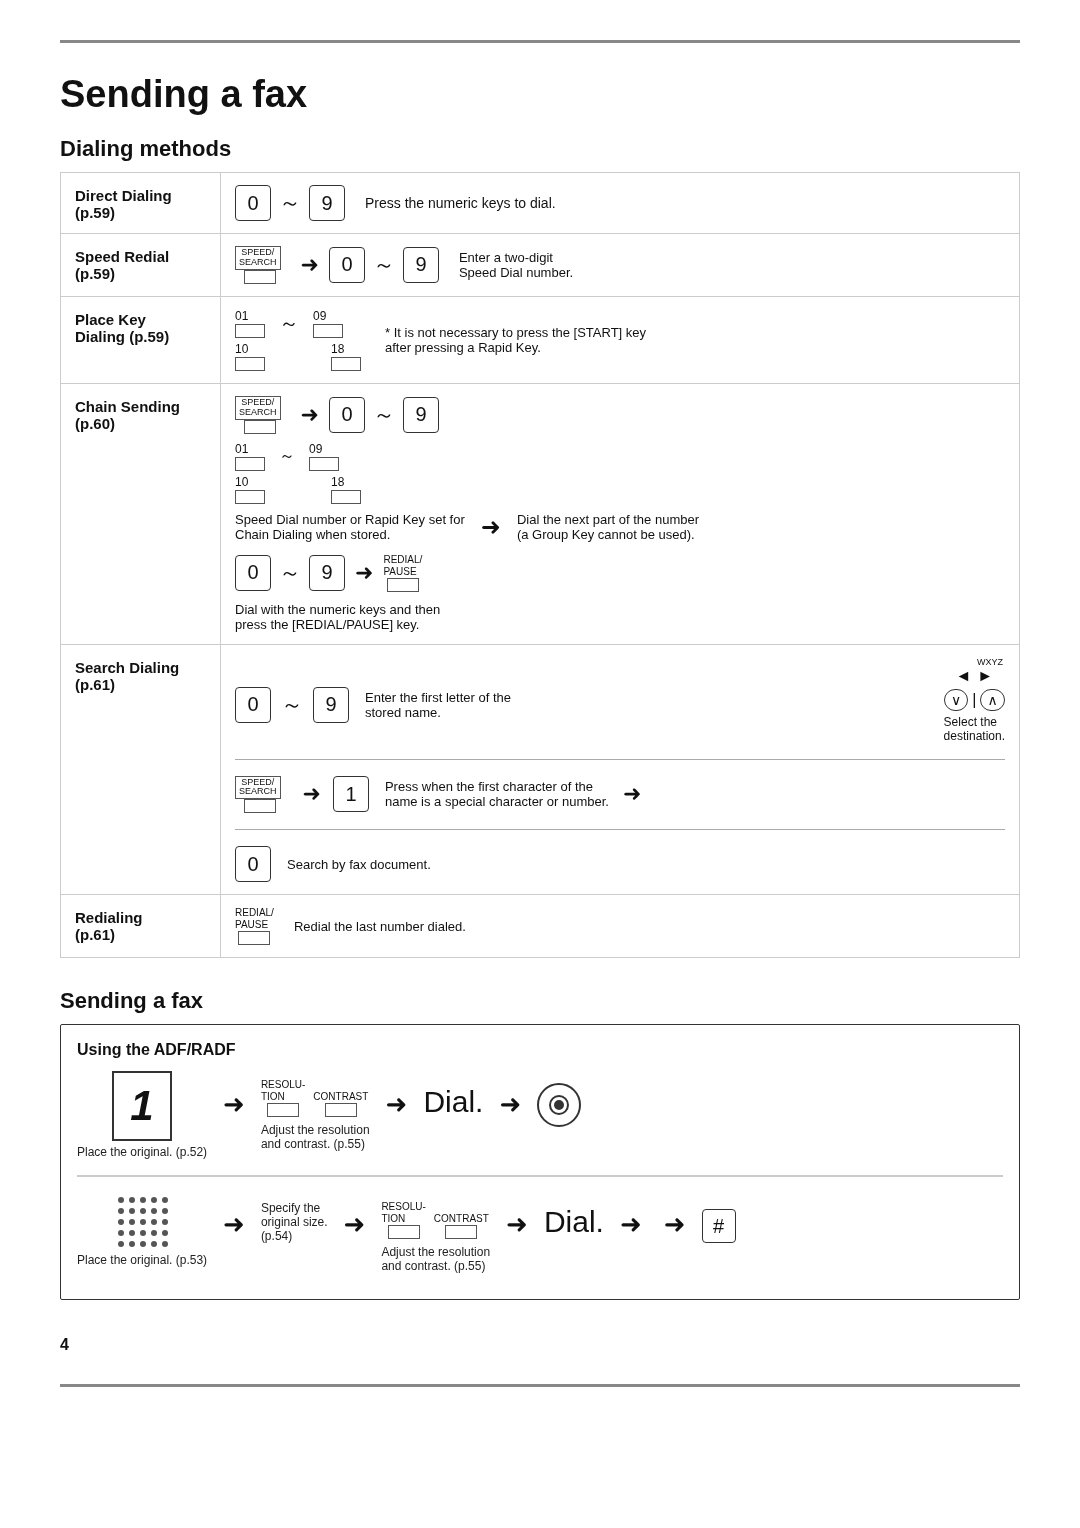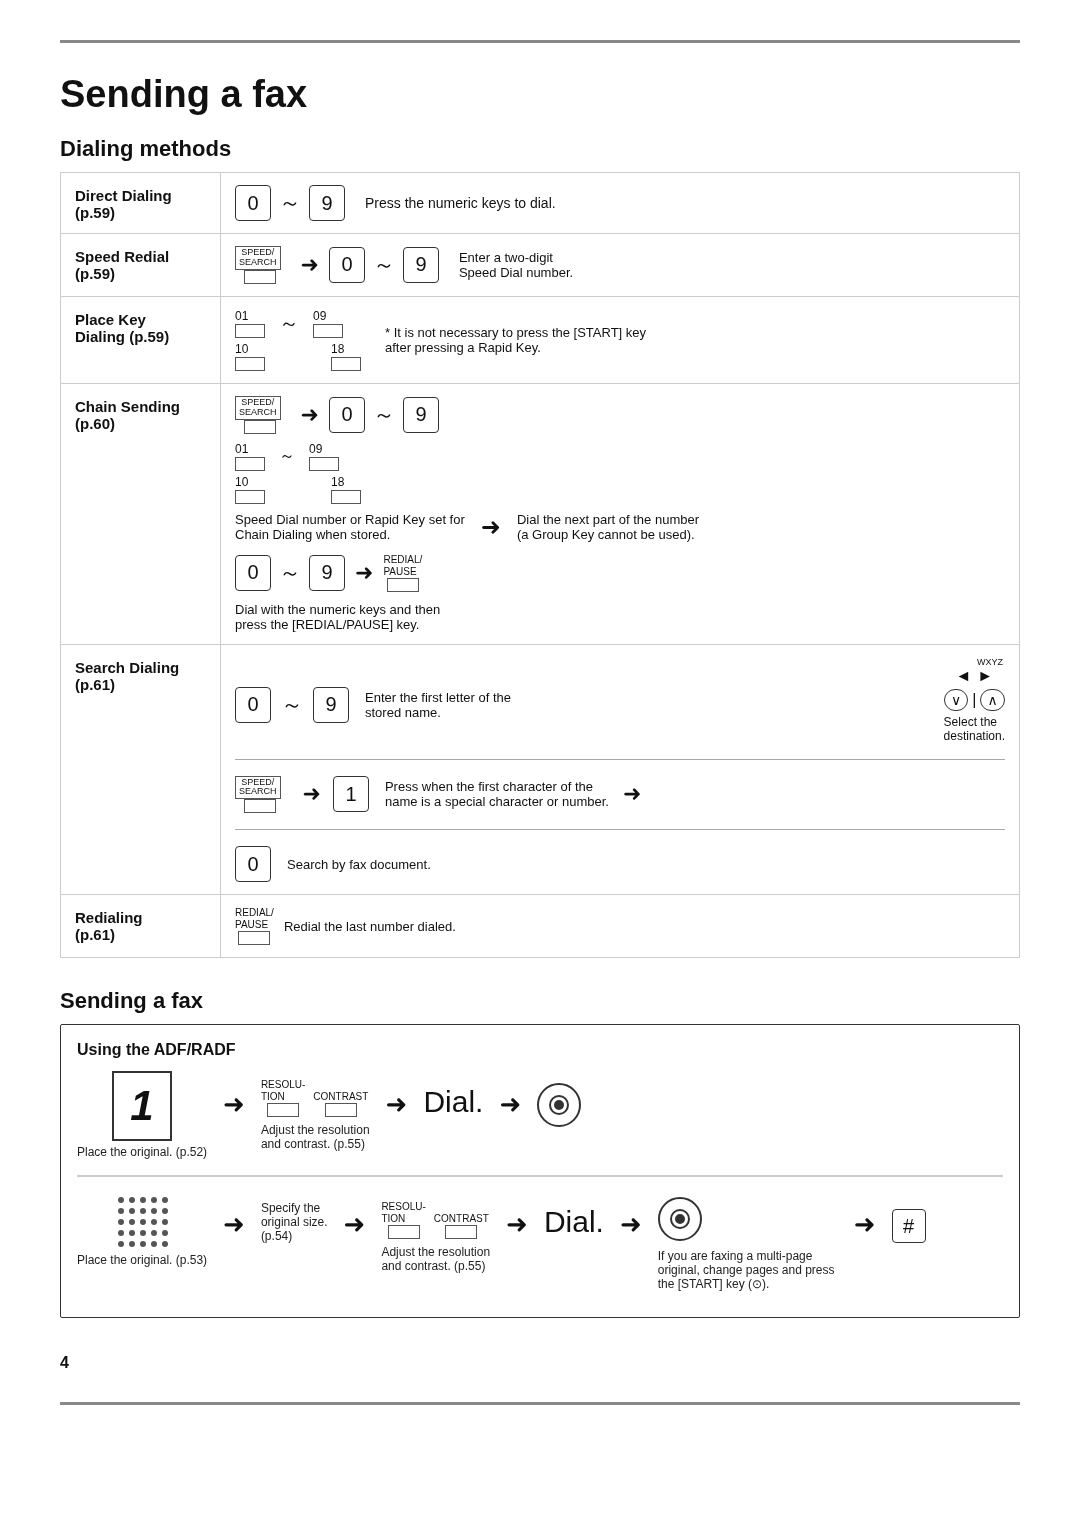--- a/index.html
+++ b/index.html
@@ -484,21 +484,21 @@
       <td class="label-cell">
         <span class="bold">Redialing</span><br>
         <span>(p.61)</span>
       </td>
       <td class="content-cell">
         <div class="row-inline" style="align-items:center;">
           <div style="display:flex;flex-direction:column;align-items:center;margin-right:6px;">
             <div class="small-label">REDIAL/<br>PAUSE</div>
             <div class="border-box-sm"></div>
           </div>
-          <span style="font-size:13px; ">Redial the last number dialed.</span>
+          <span style="font-size:13px; margin-left:10px;">Redial the last number dialed.</span>
         </div>
       </td>
     </tr>
   </tbody>
 </table>
 
 <div class="section-title">Sending a fax</div>
 
 <div class="fax-section-box">
 
@@ -608,30 +608,20 @@
     </div>
 
     <span class="arrow" style="font-size:26px;margin-top:16px;">➜</span>
 
     <div style="margin-top:12px;">
       <span class="dial-text">Dial.</span>
     </div>
 
     <span class="arrow" style="font-size:26px;margin-top:16px;">➜</span>
 
-    <div style="display:flex;flex-direction:column;align-items:flex-start;margin-top:4px;">
-
-      <div class="start-circle" style="margin-bottom:6px;">
-        <svg width="24" height="24" viewBox="0 0 24 24" fill="none" stroke="#333" stroke-width="2">
-          <circle cx="12" cy="12" r="9"></circle>
-          <circle cx="12" cy="12" r="4" fill="#333"></circle>
-        </svg>
-      </div>
-      <div class="fax-note" style="max-width:180px;">If you are faxing a multi-page original, change pages and press the [START] key (⊙).</div>
-    </div>
 
     <span class="arrow" style="font-size:26px;margin-top:16px;">➜</span>
 
     <div style="margin-top:16px;">
       <div class="hash-key">#</div>
     </div>
   </div>
 </div>
 
 <div class="page-num">4</div>

